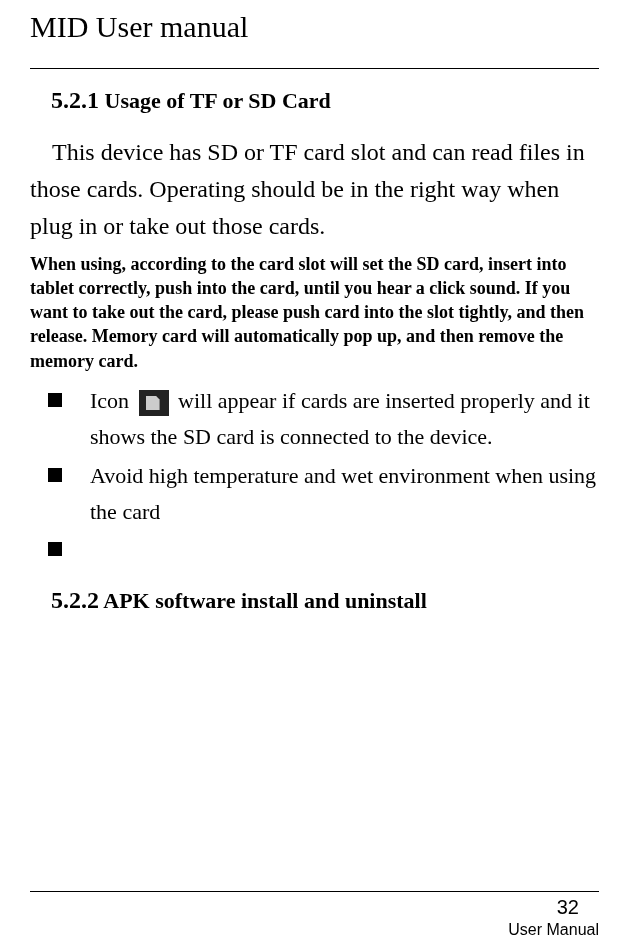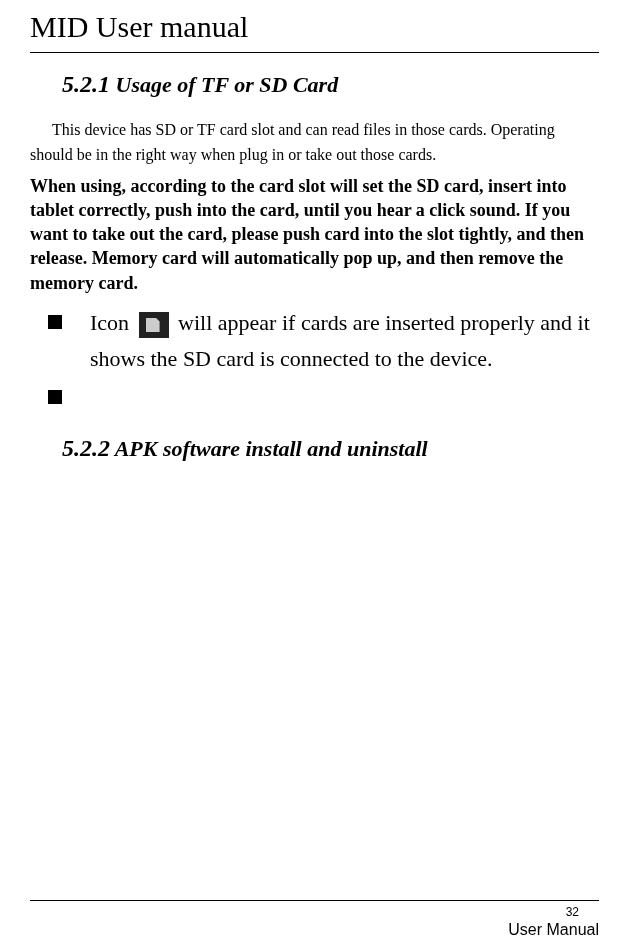--- a/index.html
+++ b/index.html
@@ -11,39 +11,38 @@
       width: 629px;
       height: 949px;
       background: #ffffff;
       font-family: "Times New Roman", Times, serif;
       padding: 10px 30px 10px 30px;
       position: relative;
     }
     .header-title {
       font-size: 30px;
       font-weight: normal;
-      margin-bottom: 8px;
+      margin-bottom: 24px;
     }
     .header-rule {
       border: none;
       border-top: 1.5px solid #000;
       margin-bottom: 18px;
     }
     .section-heading {
       font-size: 22px;
       font-weight: bold;
-      margin-left: 32px;
+      margin-left: 21px;
       margin-bottom: 20px;
-      font-style: italic;
     }
     .section-number {
       font-size: 24px;
     }
     .body-text {
-      font-size: 16px;
+      font-size: 24px;
       line-height: 1.55;
       margin-bottom: 6px;
     }
     .indented {
       text-indent: 22px;
     }
     .bold-block {
       font-size: 18px;
       font-weight: bold;
       line-height: 1.35;
@@ -96,21 +95,21 @@
       left: 30px;
       right: 30px;
     }
     .footer-rule {
       border: none;
       border-top: 1.5px solid #000;
       margin-bottom: 4px;
     }
     .page-number {
       font-family: Arial, sans-serif;
-      font-size: 12px;
+      font-size: 20px;
       text-align: right;
       margin-bottom: 2px;
       padding-right: 20px;
     }
     .footer-label {
       font-family: Arial, sans-serif;
       font-size: 16px;
       text-align: right;
     }
   </style>
@@ -129,20 +128,24 @@
 
 <p class="bold-block">When using, according to the card slot will set the SD card, insert into tablet correctly, push into the card, until you hear a click sound. If you want to take out the card, please push card into the slot tightly, and then release. Memory card will automatically pop up, and then remove the memory card.</p>
 
 <ul class="bullet-list">
   <li class="bullet-item">
     <span class="bullet-marker"></span>
     <span>Icon </span><span class="sd-icon"></span><span> will appear if cards are inserted properly and it shows the SD card is connected to the device.</span>
   </li>
   <li class="bullet-item">
     <span class="bullet-marker"></span>
+    <span>Avoid high temperature and wet environment when using the card</span>
+  </li>
+  <li class="bullet-item">
+    <span class="bullet-marker"></span>
   </li>
 </ul>
 
 <div class="section2-spacer"></div>
 
 <div class="section-heading">
   <span class="section-number">5.2.2</span>
   <span>APK software install and uninstall</span>
 </div>
 

